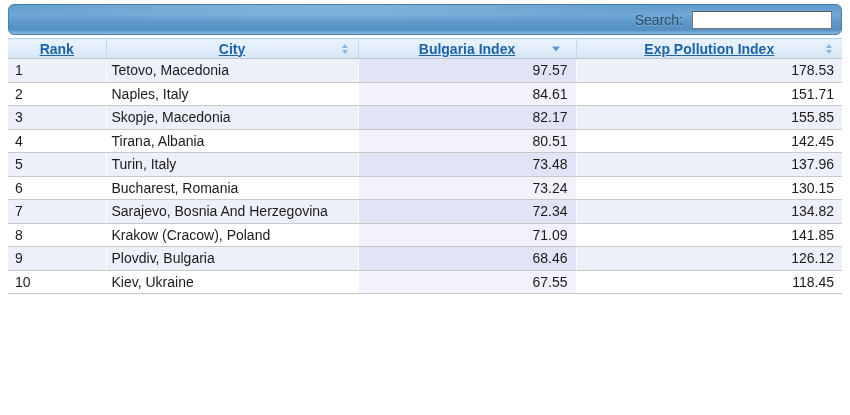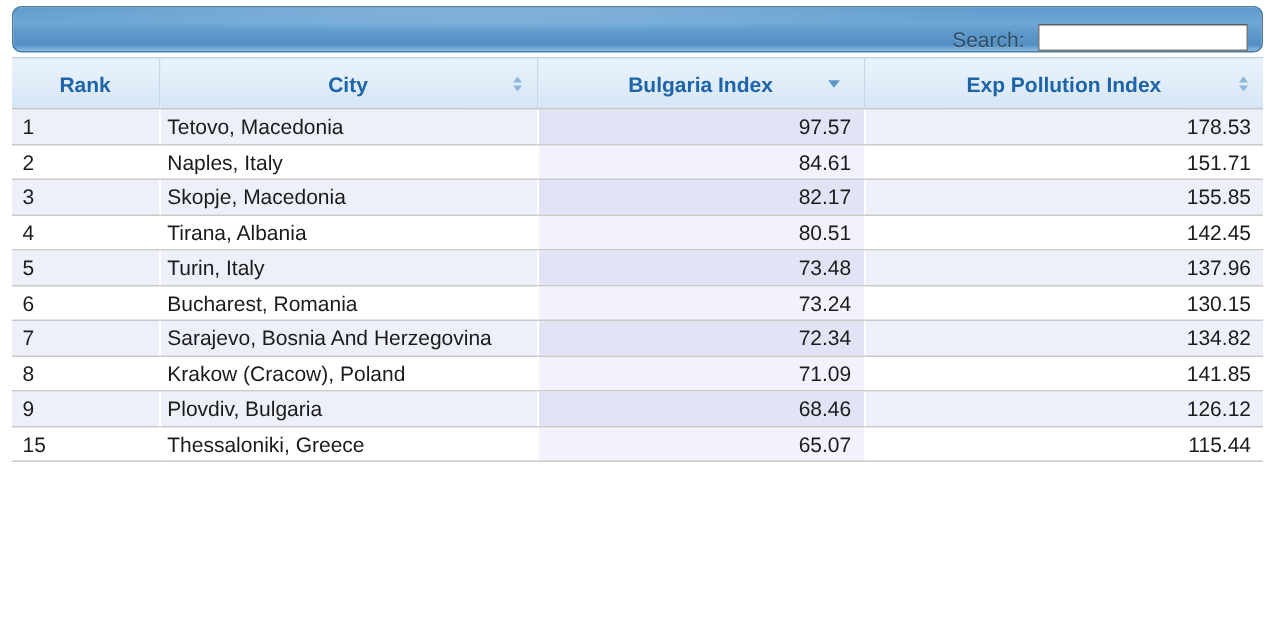--- a/index.html
+++ b/index.html
@@ -17,21 +17,21 @@
     position: absolute;
     left: 8px; top: 4px;
     width: 834px; height: 31px;
     box-sizing: border-box;
     border-radius: 6px;
     border: 1px solid #4a7ea9;
     background:
       radial-gradient(ellipse 500px 34px at 38% -6px, rgba(255,255,255,0.30), rgba(255,255,255,0) 70%),
       linear-gradient(180deg, #5e9bcd 0%, #6ea8d6 34%, #5b97c9 62%, #5590c2 86%, #7db3de 97%, #86b9e2 100%);
     display: flex;
-    align-items: flex-end;
+    align-items: center;
     justify-content: flex-end;
   }
   .search-label {
     color: #2e4d66;
     font-size: 14px;
     margin-right: 9px;
     text-shadow: 0 1px 0 rgba(255,255,255,0.25);
   }
   .search-input {
     width: 140px; height: 18px;
@@ -54,30 +54,31 @@
     border-collapse: collapse;
     table-layout: fixed;
     font-size: 14px;
   }
   .data-table th, .data-table td {
     box-sizing: border-box;
     white-space: nowrap;
     overflow: hidden;
   }
   .data-table thead th {
-    height: 34px;
+    height: 20px;
     background: linear-gradient(180deg, #eaf3fc 0%, #dfecf8 55%, #d6e6f5 100%);
     color: #1d64a8;
     font-weight: bold;
     font-size: 14px;
     text-align: center;
     border-top: 1px solid #b9d5ee;
     border-bottom: 1px solid #bfc5cb;
     position: relative;
     cursor: pointer;
+    text-decoration: underline;
   }
   .data-table thead th:not(:last-child) { border-right: 1px solid #c3d8ec; }
 
   .data-table tbody td {
     height: 23.5px;
     border-bottom: 1px solid #c9c9c9;
     color: #1b1b1b;
   }
   .data-table tbody td:not(:last-child) { border-right: 1px solid rgba(255,255,255,0.9); }
 
@@ -213,21 +214,21 @@
           <td class="cell-num sorted">71.09</td>
           <td class="cell-num">141.85</td>
         </tr>
         <tr>
           <td class="cell-rank">9</td>
           <td class="cell-city">Plovdiv, Bulgaria</td>
           <td class="cell-num sorted">68.46</td>
           <td class="cell-num">126.12</td>
         </tr>
         <tr>
-          <td class="cell-rank">15</td>
-          <td class="cell-city">Thessaloniki, Greece</td>
-          <td class="cell-num sorted">65.07</td>
-          <td class="cell-num">115.44</td>
+          <td class="cell-rank">10</td>
+          <td class="cell-city">Kiev, Ukraine</td>
+          <td class="cell-num sorted">67.55</td>
+          <td class="cell-num">118.45</td>
         </tr>
       </tbody>
   </table>
 
 </div>
 
 </body></html>

